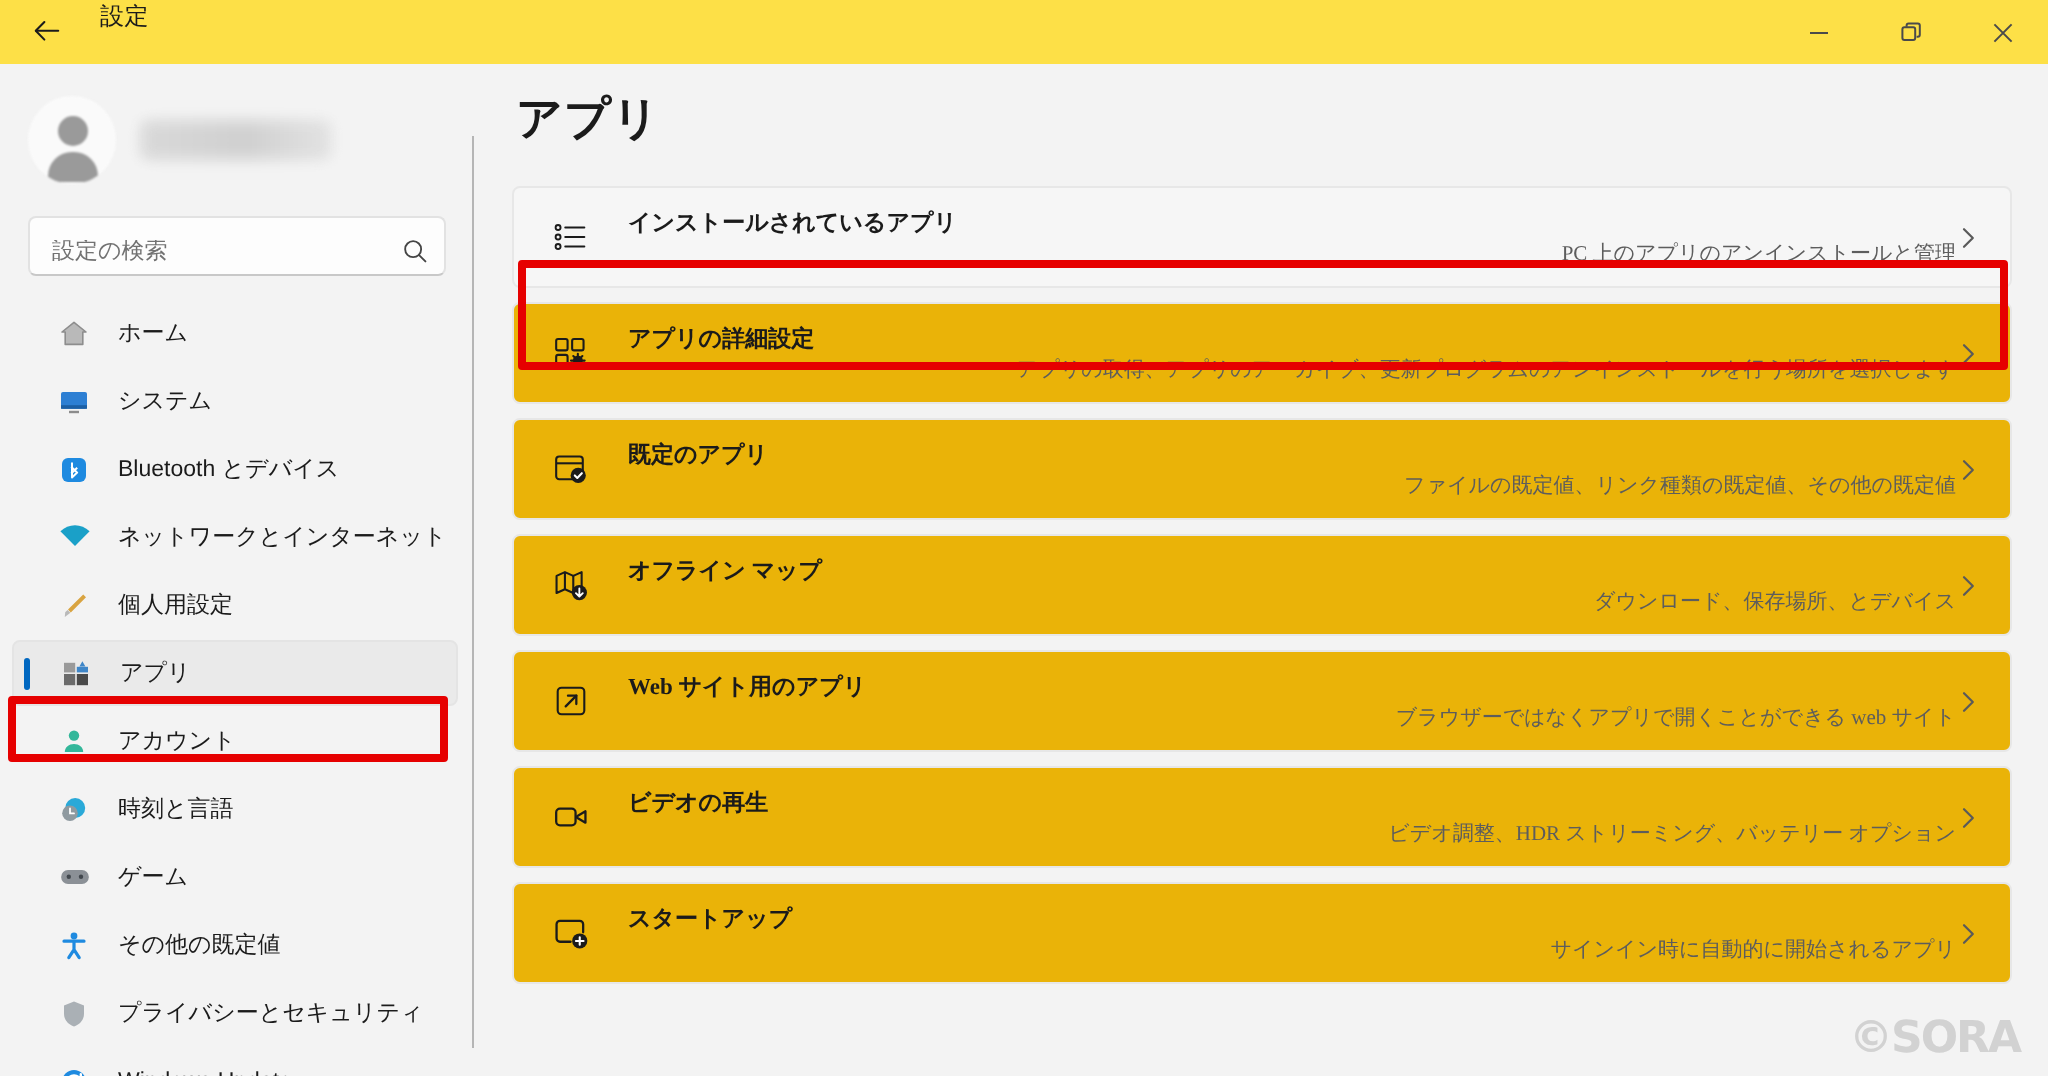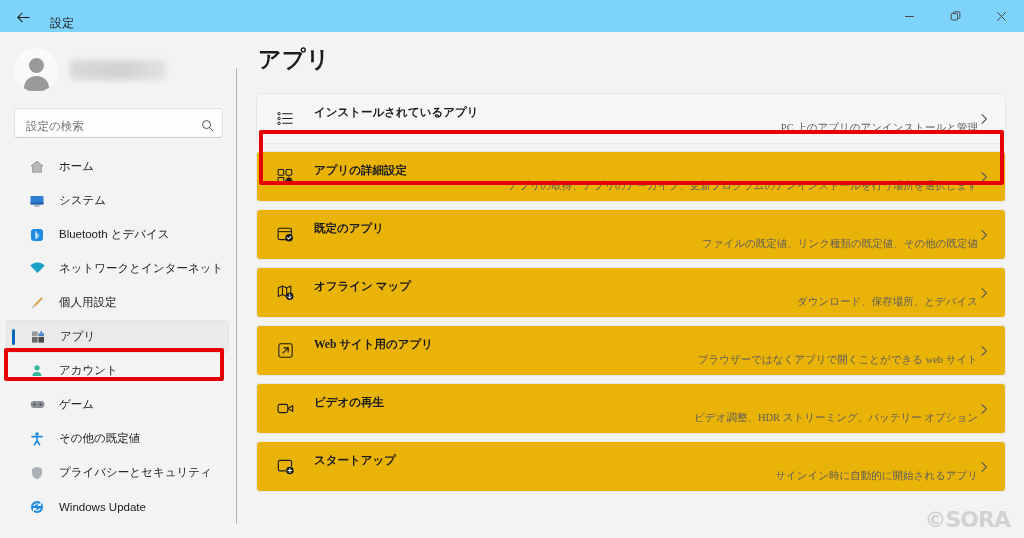--- a/index.html
+++ b/index.html
@@ -14,22 +14,22 @@
     width: 1024px; height: 538px;
     background: #f3f3f3;
     display: flex;
     flex-direction: column;
   }
 
   
   .titlebar {
     height: 32px;
     display: flex;
-    align-items: flex-end;
-    background: #7dd3fc;
+    align-items: flex-start;
+    background: #fde047;
     flex: none;
     position: relative;
   }
   .back-btn {
     width: 34px; height: 30px;
     margin-left: 6px;
     display: flex; align-items: center; justify-content: center;
     border-radius: 4px;
     color: #1b1b1b;
   }
@@ -361,20 +361,30 @@
         <div class="nav-item">
           <span class="nav-ic">
             <svg width="16" height="16" viewBox="0 0 16 16">
                 <circle cx="8" cy="4.8" r="2.6" fill="#33b79a"></circle>
                 <path d="M3.4 13c0-2.5 2.1-4 4.6-4s4.6 1.5 4.6 4H3.4z" fill="#33b79a"></path>
               </svg>
           </span>
           <span class="nav-label">アカウント</span>
         </div>
 
+        <div class="nav-item">
+          <span class="nav-ic">
+            <svg width="16" height="16" viewBox="0 0 16 16">
+                <circle cx="8.6" cy="7" r="5" fill="#2aa9d8"></circle>
+                <circle cx="6" cy="9.6" r="3.9" fill="#8f9aa0"></circle>
+                <path d="M6 7.2v2.5h2" stroke="#fff" stroke-width=".9" fill="none" stroke-linecap="round"></path>
+              </svg>
+          </span>
+          <span class="nav-label">時刻と言語</span>
+        </div>
 
         <div class="nav-item">
           <span class="nav-ic">
             <svg width="17" height="17" viewBox="0 0 17 17">
                 <rect x="1.6" y="5" width="13.8" height="7" rx="3.4" fill="#8b9096"></rect>
                 <circle cx="5.4" cy="8.4" r="1.1" fill="#41474d"></circle>
                 <circle cx="11.5" cy="8.4" r="1.1" fill="#41474d"></circle>
               </svg>
           </span>
           <span class="nav-label">ゲーム</span>

